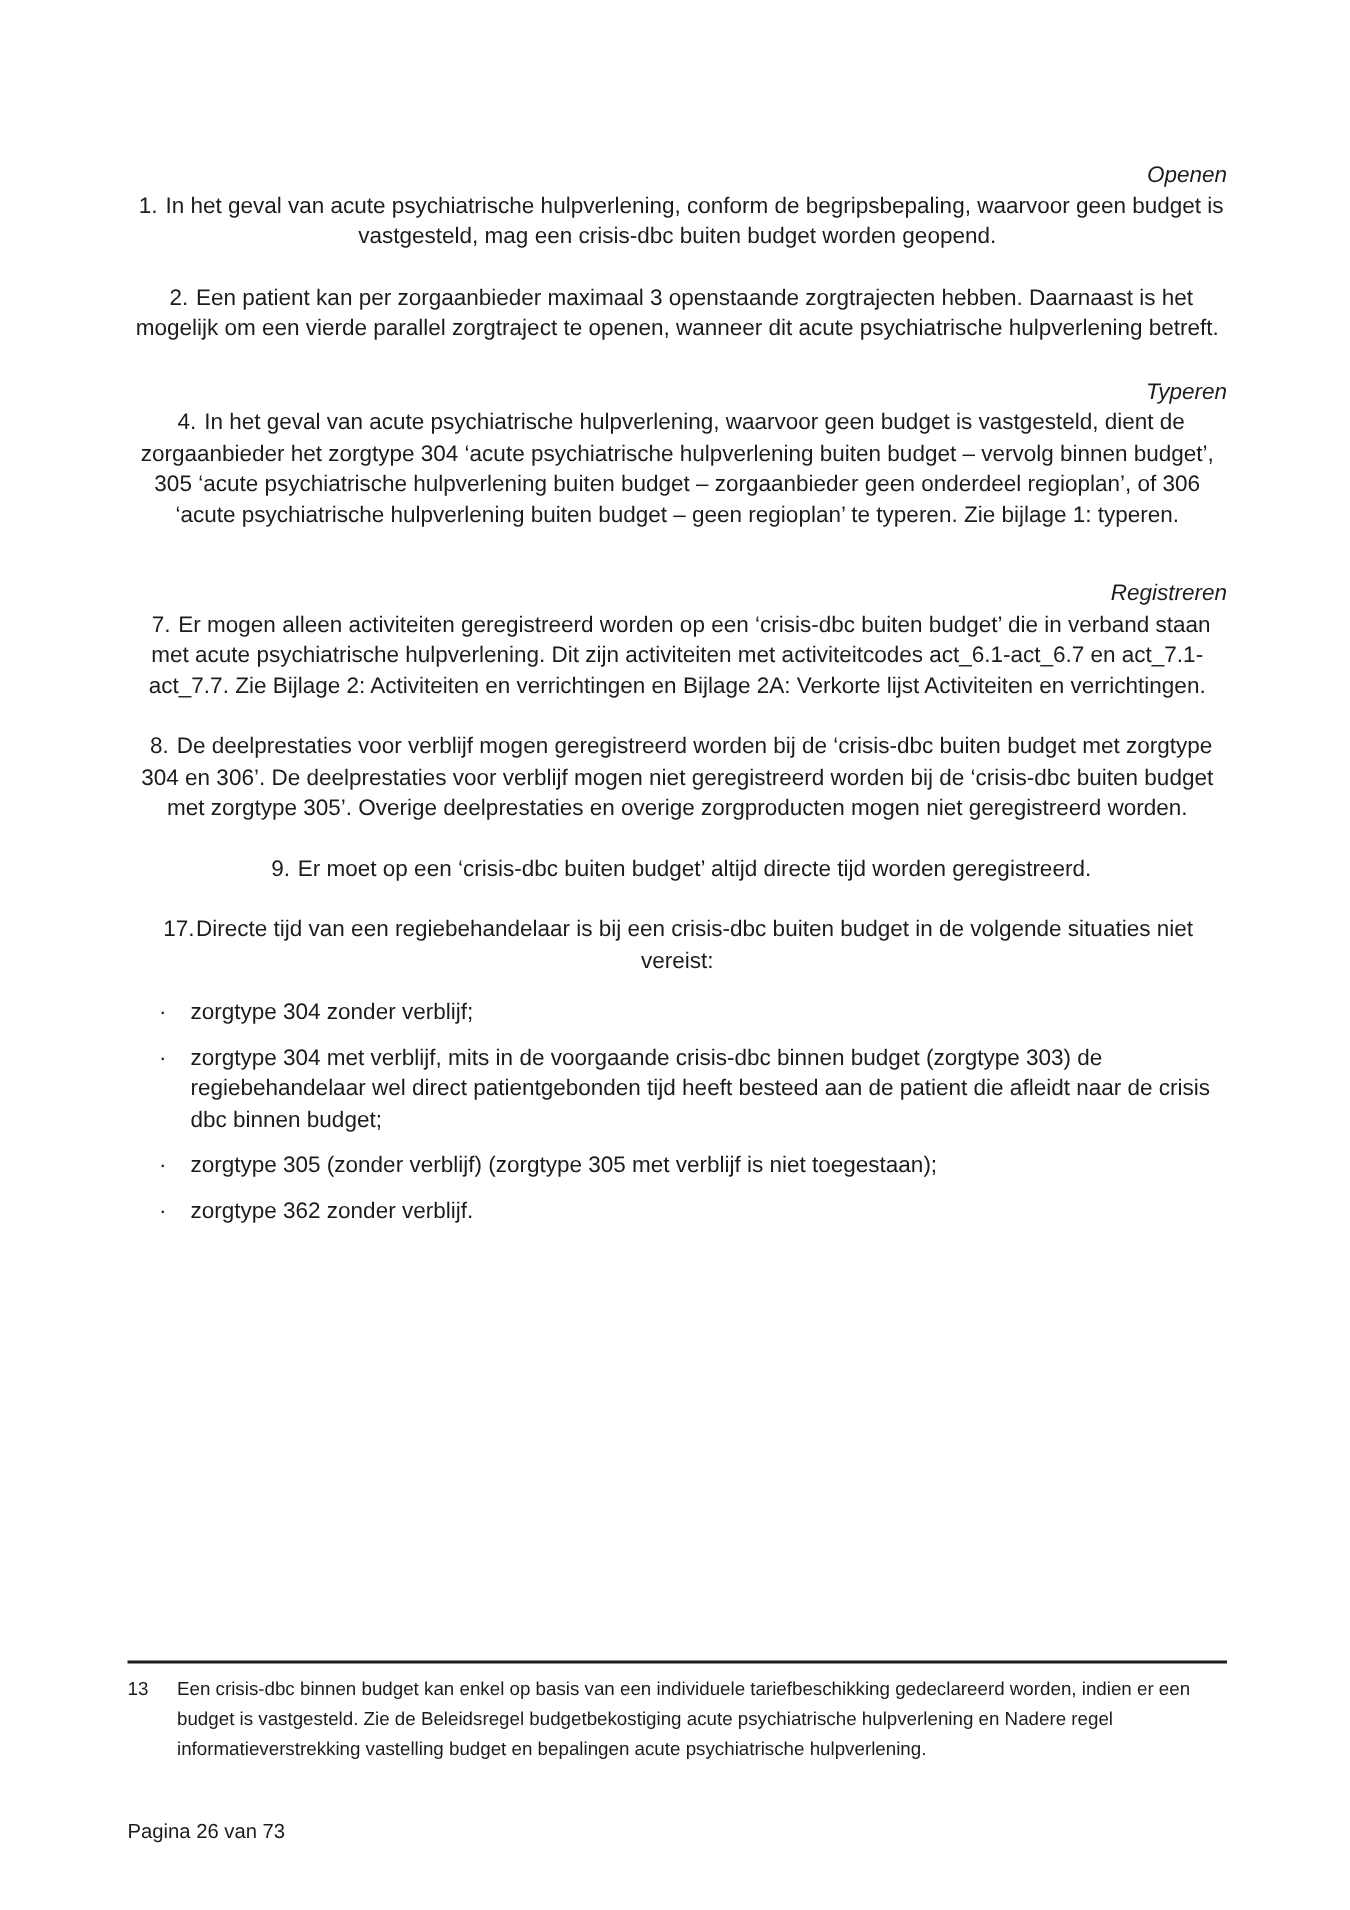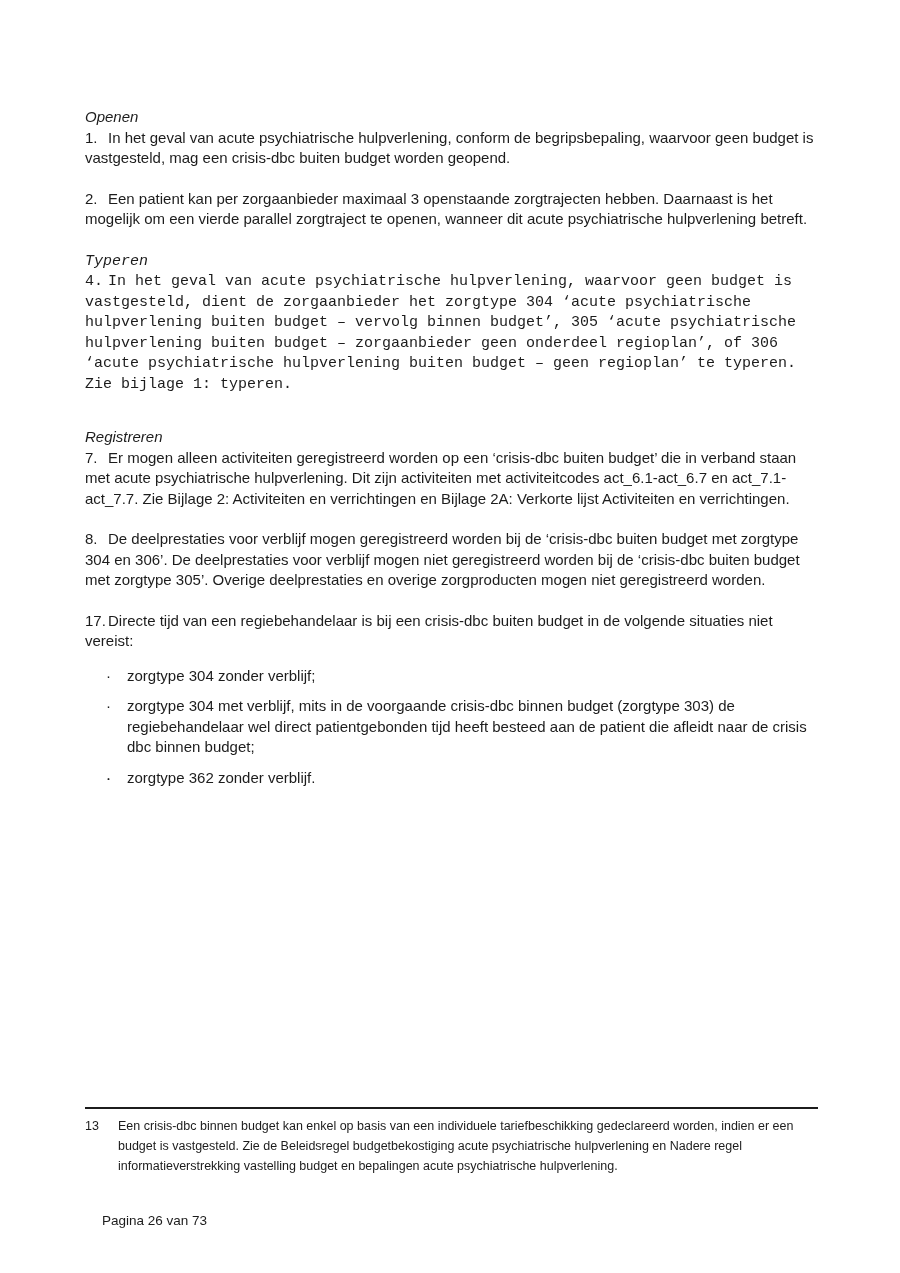--- a/index.html
+++ b/index.html
@@ -15,29 +15,30 @@
     overflow: hidden;
     -webkit-font-smoothing: antialiased;
   }
   .content {
     position: absolute;
     left: 85px;
     top: 107px;
     width: 733px;
   }
   .section { margin: 0; }
-  .section:nth-of-type(2) { margin-top: 22px; font-family: Liberation Mono, monospace; }
+  .section:nth-of-type(2) { margin-top: 22px; }
   .section:nth-of-type(3) { margin-top: 32px; }
   .section-heading {
     font-style: italic;
     margin: 0;
+    text-align: right;
   }
   p.item {
     margin: 0 0 20px 0;
-    text-align: left;
+    text-align: center;
   }
   p.item .num {
     display: inline-block;
     min-width: 23px;
   }
   sup {
     font-size: 10px;
     line-height: 0;
     vertical-align: super;
   }
@@ -59,21 +60,21 @@
     top: 1107px;
     border-top: 2px solid #1c1c1c;
     padding-top: 7px;
     font-size: 12.5px;
     line-height: 20px;
   }
   .footnote { position: relative; padding-left: 33px; }
   .fnum { position: absolute; left: 0; top: 0; }
   .footer {
     position: absolute;
-    left: 102px;
+    left: 85px;
     width: 733px;
     top: 1212px;
     display: flex;
     justify-content: space-between;
     font-size: 13.5px;
     line-height: 18px;
   }
 </style>
 </head>
 <body>
@@ -87,25 +88,26 @@
         <p class="item"><span class="num">2.</span><span class="itext">Een patient kan per zorgaanbieder maximaal 3 openstaande zorgtrajecten hebben. Daarnaast is het mogelijk om een vierde parallel zorgtraject te openen, wanneer dit acute psychiatrische hulpverlening betreft.</span></p>
       </section>
       <section class="section">
         <div class="section-heading">Typeren</div>
         <p class="item"><span class="num">4.</span><span class="itext">In het geval van acute psychiatrische hulpverlening, waarvoor geen budget is vastgesteld, dient de zorgaanbieder het zorgtype 304 ‘acute psychiatrische hulpverlening buiten budget – vervolg binnen budget’, 305 ‘acute psychiatrische hulpverlening buiten budget – zorgaanbieder geen onderdeel regioplan’, of 306 ‘acute psychiatrische hulpverlening buiten budget – geen regioplan’  te typeren. Zie bijlage 1: typeren.</span></p>
       </section>
       <section class="section">
         <div class="section-heading">Registreren</div>
         <p class="item"><span class="num">7.</span><span class="itext">Er mogen alleen activiteiten geregistreerd worden op een ‘crisis-dbc buiten budget’ die in verband staan met acute psychiatrische hulpverlening. Dit zijn activiteiten met activiteitcodes act_6.1-act_6.7 en act_7.1-act_7.7. Zie Bijlage 2: Activiteiten en verrichtingen en Bijlage 2A: Verkorte lijst Activiteiten en verrichtingen.</span></p>
         <p class="item"><span class="num">8.</span><span class="itext">De deelprestaties voor verblijf mogen geregistreerd worden bij de ‘crisis-dbc buiten budget met zorgtype 304 en 306’. De deelprestaties voor verblijf mogen niet geregistreerd worden bij de ‘crisis-dbc buiten budget met zorgtype 305’. Overige deelprestaties en overige zorgproducten mogen niet geregistreerd worden.</span></p>
+        <p class="item"><span class="num">9.</span><span class="itext">Er moet op een ‘crisis-dbc buiten budget’ altijd directe tijd worden geregistreerd.</span></p>
         <p class="item"><span class="num">17.</span><span class="itext">Directe tijd van een regiebehandelaar is bij een crisis-dbc buiten budget in de volgende situaties niet vereist:</span></p>
         <div class="bullets">
           <div class="bullet"><span class="bglyph">·</span><span class="btext">zorgtype 304 zonder verblijf;</span></div>
           <div class="bullet"><span class="bglyph">·</span><span class="btext">zorgtype 304 met verblijf, mits in de voorgaande crisis-dbc binnen budget (zorgtype 303) de regiebehandelaar wel direct patientgebonden tijd heeft besteed aan de patient die afleidt naar de crisis dbc binnen budget;</span></div>
-          <div class="bullet"><span class="bglyph">·</span></div>
+          <div class="bullet"><span class="bglyph">·</span><span class="btext">zorgtype 305 (zonder verblijf) (zorgtype 305 met verblijf is niet toegestaan);</span></div>
           <div class="bullet"><span class="bglyph">·</span><span class="btext">zorgtype 362 zonder verblijf.</span></div>
         </div>
       </section>
     </div>
 
   <div class="footnote-area">
     <div class="footnote">
       <span class="fnum">13</span>
       <span class="ftext">Een crisis-dbc binnen budget kan enkel op basis van een individuele tariefbeschikking gedeclareerd worden, indien er een budget is vastgesteld. Zie de Beleidsregel budgetbekostiging acute psychiatrische hulpverlening en Nadere regel informatieverstrekking vastelling budget en bepalingen acute psychiatrische hulpverlening.</span>
     </div>

